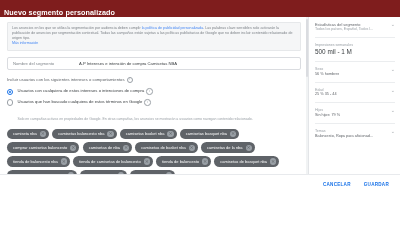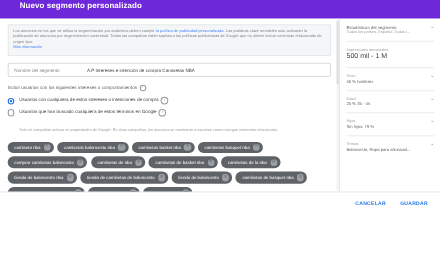--- a/index.html
+++ b/index.html
@@ -12,24 +12,24 @@
     height: 193px;
     overflow: hidden;
     font-family: "Liberation Sans", sans-serif;
     color: #3c4043;
     position: relative;
   }
 
   
   .titlebar {
     height: 17px;
-    background: #6d28d9;
-    display: flex;
-    align-items: flex-start;
-    padding: 0 18px;
+    background: #7f1d1d;
+    display: flex;
+    align-items: flex-end;
+    padding: 0 4px;
     box-sizing: border-box;
   }
   .titlebar-text {
     color: #ffffff;
     font-size: 7.2px;
     font-weight: bold;
     letter-spacing: 0.1px;
     white-space: nowrap;
   }
 

